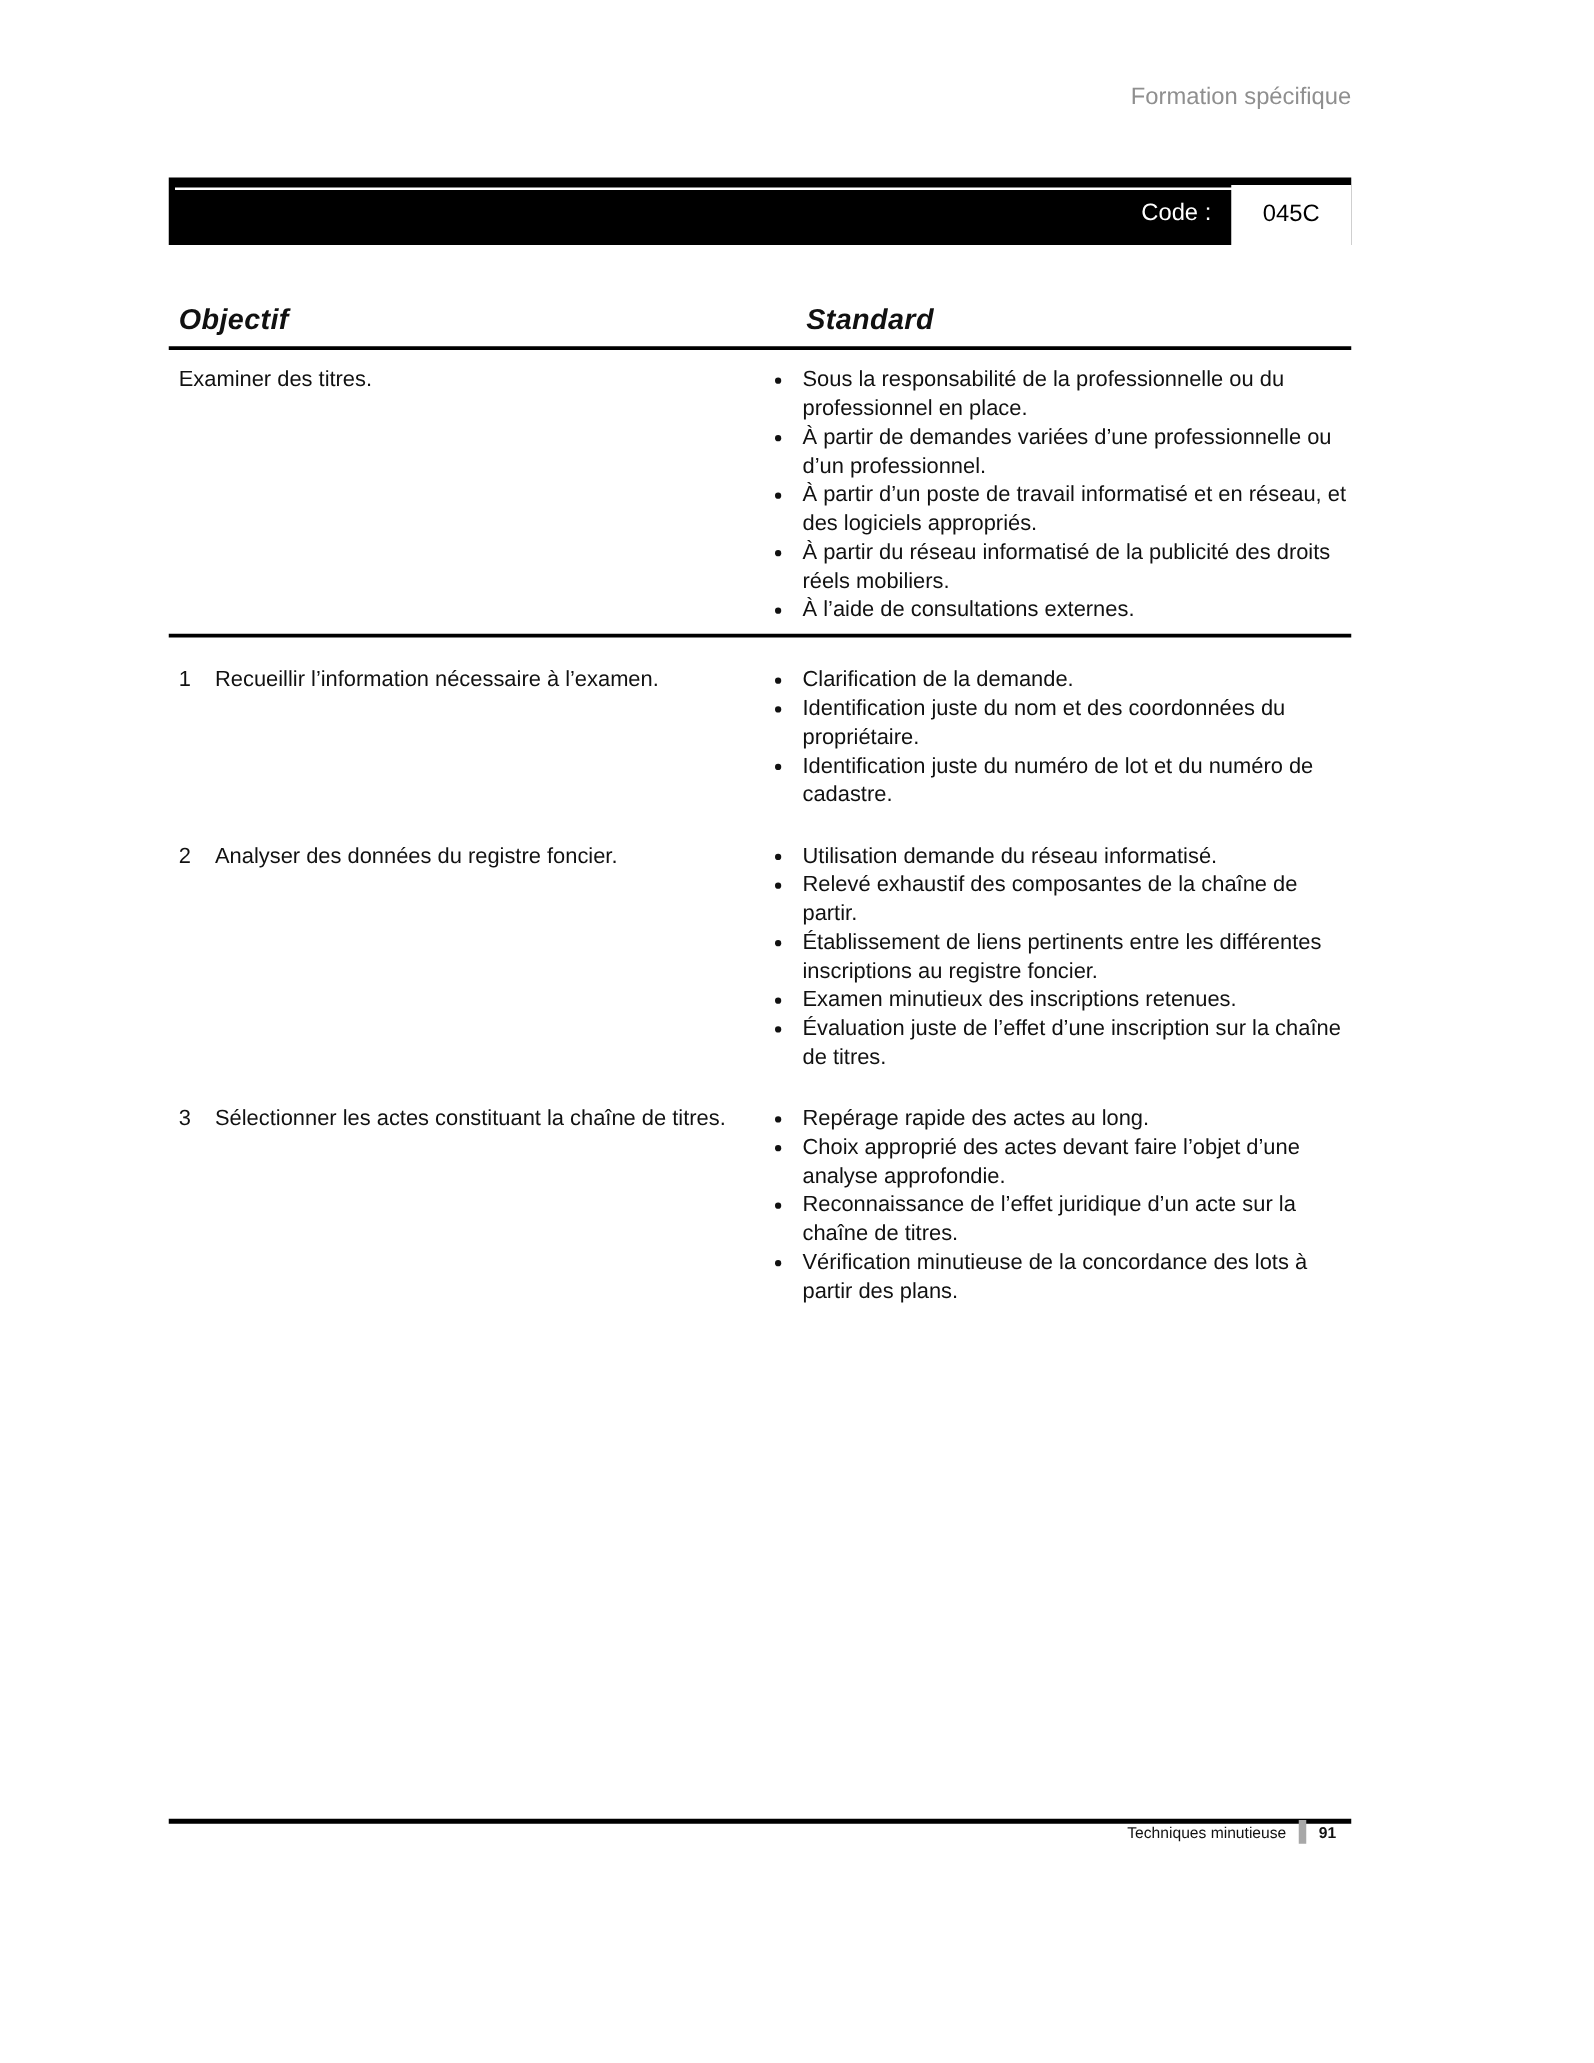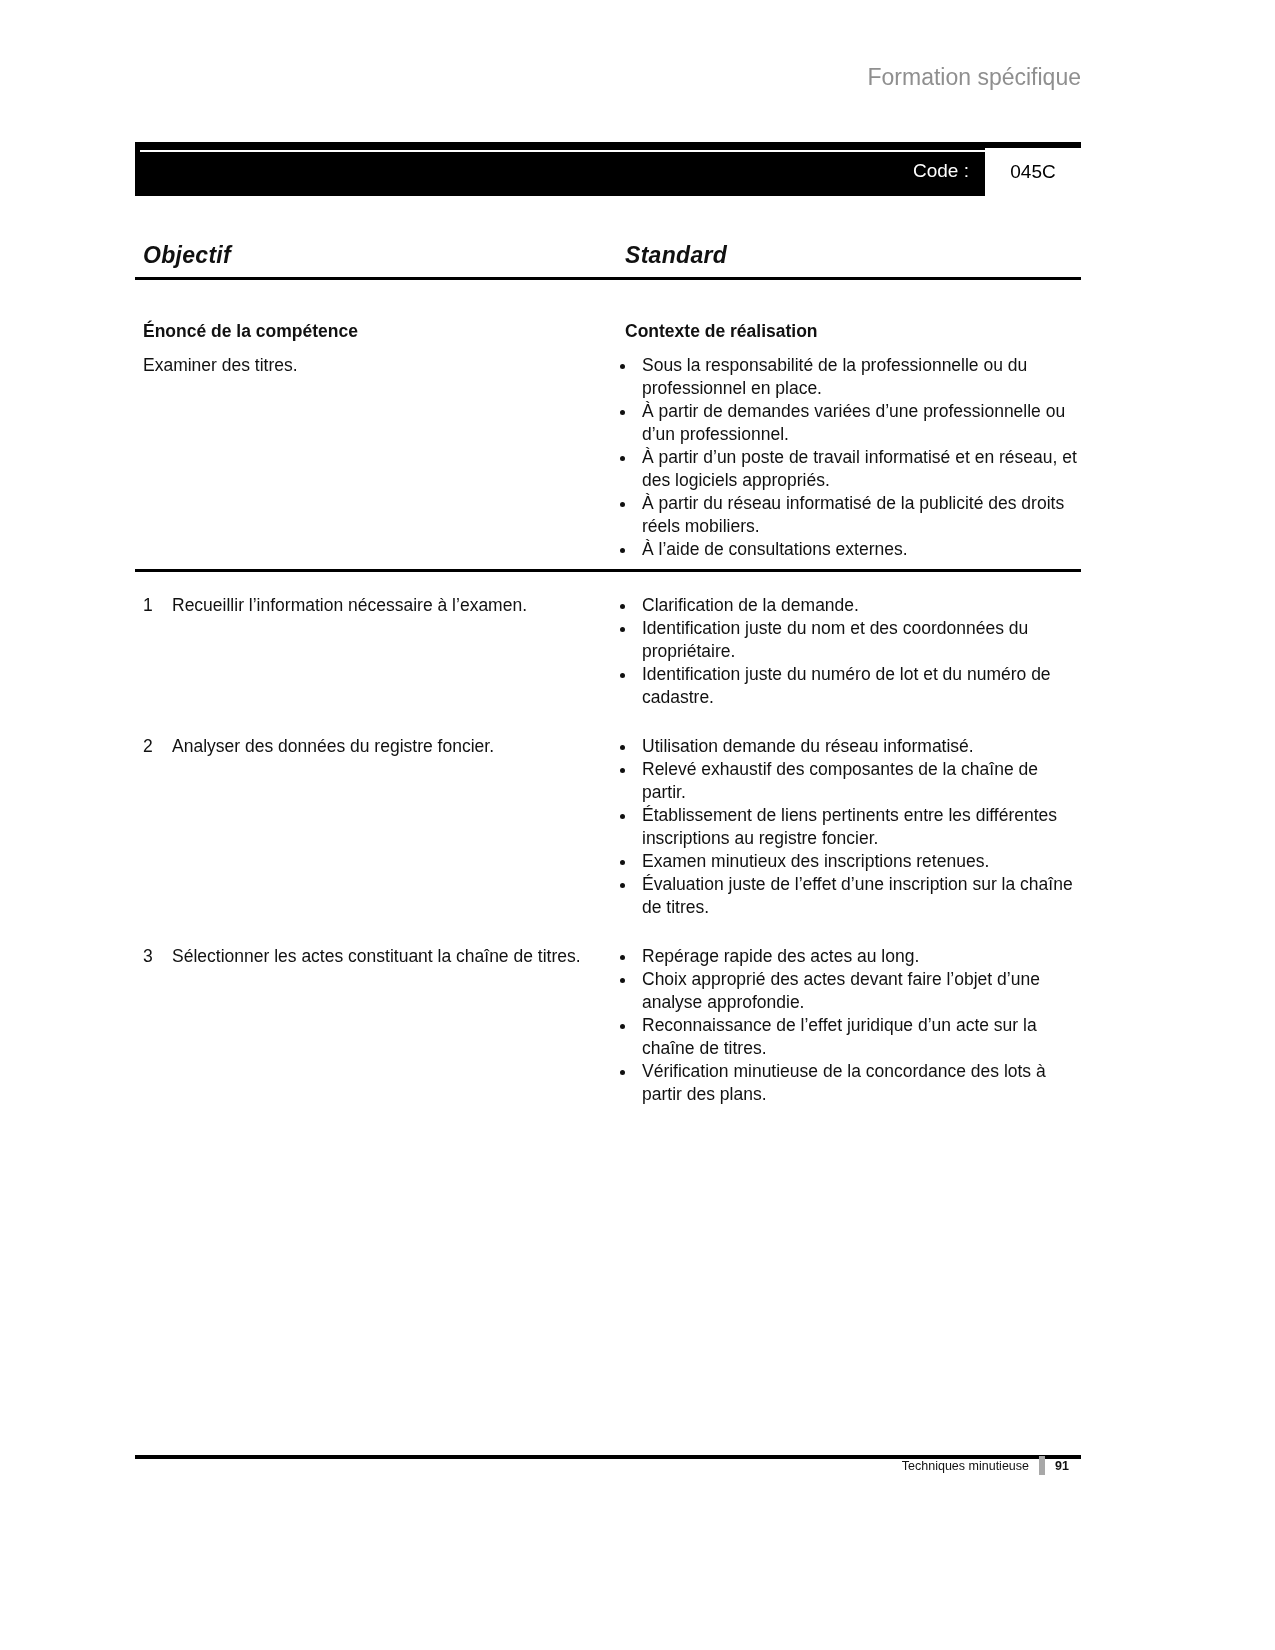--- a/index.html
+++ b/index.html
@@ -14,21 +14,21 @@
   }
   .content {
     position:absolute;
     left:135px; top:0;
     width:946px;
   }
   
   .running-title {
     padding-top:66px;
     text-align:right;
-    font-size:23px;
+    font-size:19px;
     color:#8f8f8f;
     height:23px;
     line-height:23px;
   }
   
   .code-bar {
     position:relative;
     margin-top:53px;
     height:54px;
     background:#000000;
@@ -56,20 +56,21 @@
     align-items:center;
     justify-content:center;
   }
   
   .two-col {
     display:grid;
     grid-template-columns:482px 464px;
   }
   .col-headings {
     margin-top:46px;
+    gap:20px;
   }
   .col-headings .col-h {
     font-size:23px;
     font-weight:bold;
     font-style:italic;
     padding-left:8px;
     letter-spacing:0.3px;
   }
   .rule {
     height:3px;
@@ -158,24 +159,20 @@
       <span class="code-label">Code :</span>
       <span class="code-box">045C</span>
     </div>
 
     <div class="two-col col-headings">
       <div class="col-h">Objectif</div>
       <div class="col-h">Standard</div>
     </div>
     <div class="rule"></div>
 
-    <div class="two-col section-heads">
-      <div class="sec-h">Énoncé de la compétence</div>
-      <div class="sec-h">Contexte de réalisation</div>
-    </div>
 
     <div class="two-col body-row">
       <div class="plain-text">Examiner des titres.</div>
       <div>
         <ul class="bullets">
           <li>Sous la responsabilité de la professionnelle ou du professionnel en place.</li>
           <li>À partir de demandes variées d’une professionnelle ou d’un professionnel.</li>
           <li>À partir d’un poste de travail informatisé et en réseau, et des logiciels appropriés.</li>
           <li>À partir du réseau informatisé de la publicité des droits réels mobiliers.</li>
           <li>À l’aide de consultations externes.</li>

